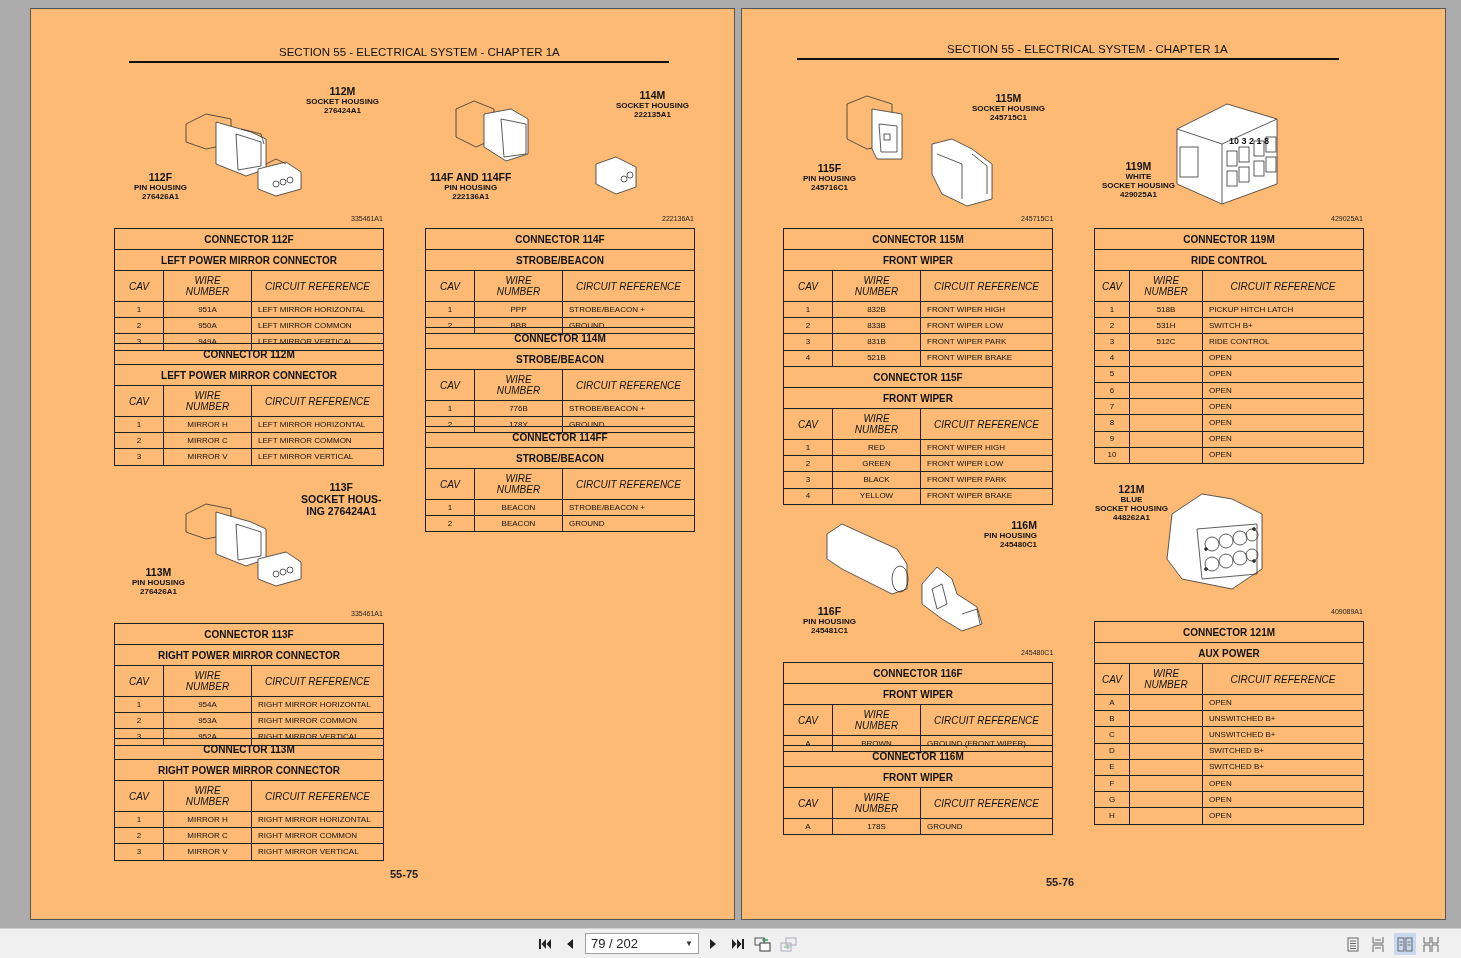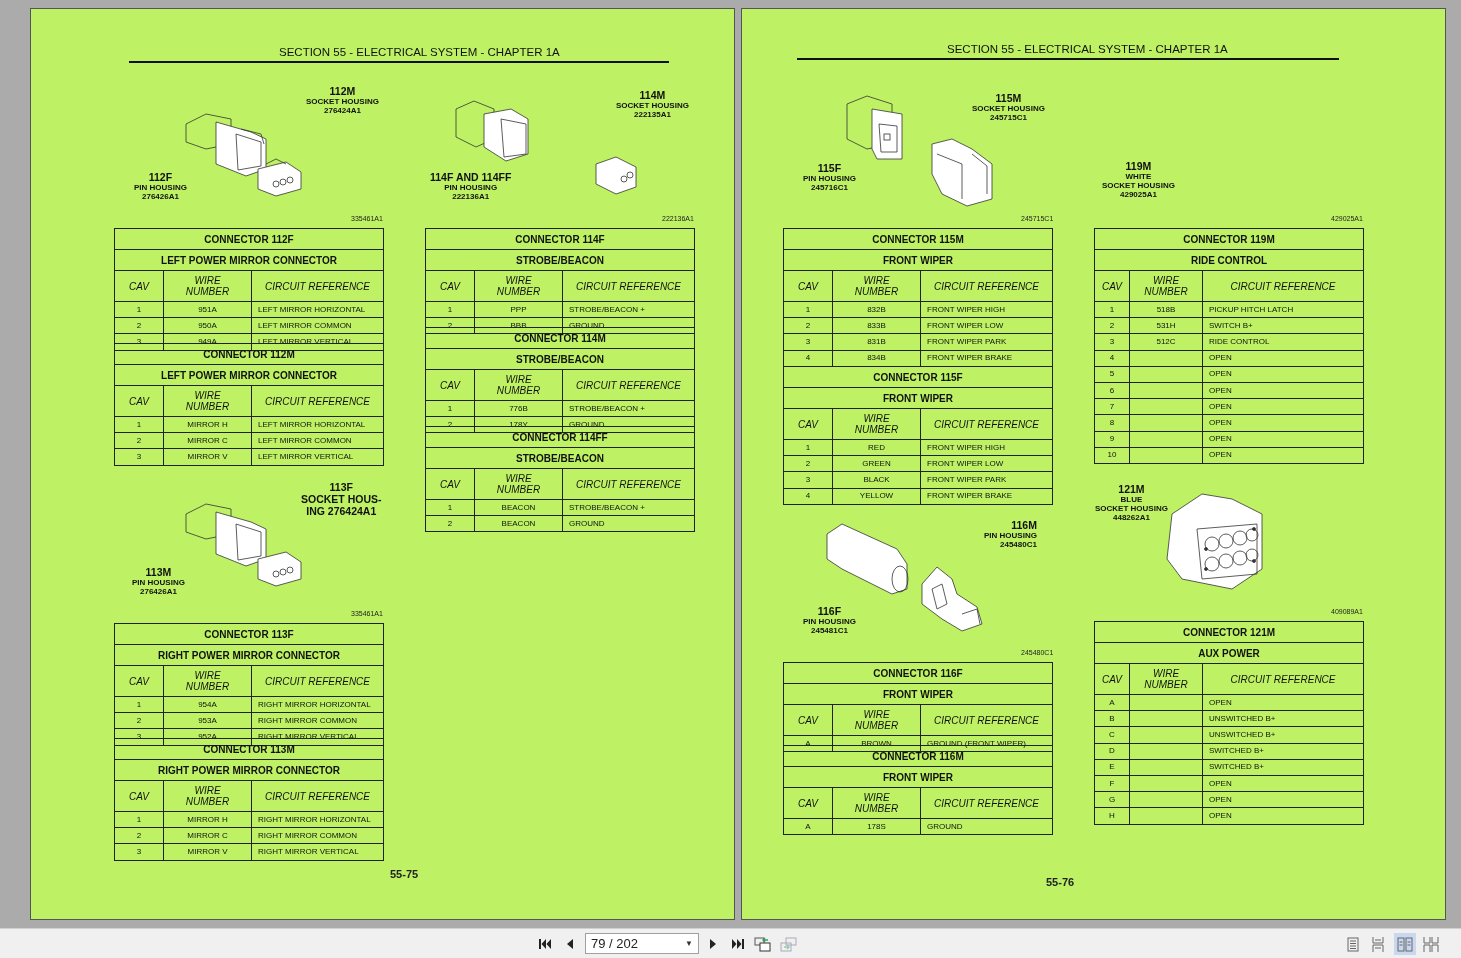--- a/index.html
+++ b/index.html
@@ -1,19 +1,19 @@
 <!DOCTYPE html>
 <html><head>
 <meta charset="utf-8">
 <style>
   * { box-sizing: border-box; margin: 0; padding: 0; }
   html, body { width: 1461px; height: 958px; overflow: hidden; }
   body { background: #ababab; font-family: "Liberation Sans", sans-serif; position: relative; }
   .viewer { position: absolute; left: 0; top: 0; width: 1461px; height: 928px; background: #ababab; }
-  .page { position: absolute; top: 8px; height: 912px; background: #bef264; border: 1px solid #555; }
+  .page { position: absolute; top: 8px; height: 912px; background: #fdba74; border: 1px solid #555; }
   .page.left { left: 30px; width: 705px; }
   .page.right { left: 741px; width: 705px; }
   .sec-header { position: absolute; font-size: 11.5px; color: #111; white-space: nowrap; }
   .sec-rule { position: absolute; height: 2px; background: #111; }
   .page-num { position: absolute; font-size: 11px; font-weight: bold; color: #222; }
   .fig { position: absolute; }
   .lbl { position: absolute; text-align: center; color: #111; font-weight: bold; white-space: nowrap; line-height: 1.15; }
   .lbl .id { font-size: 10.5px; display: block; }
   .lbl .sub { font-size: 8px; display: block; }
   .figref { position: absolute; font-size: 7px; color: #222; }
@@ -339,20 +339,39 @@
       <span class="sub">SOCKET HOUSING</span>
       <span class="sub">245715C1</span>
     </div>
     <div class="lbl" style="left:61px;top:153px;">
       <span class="id">115F</span>
       <span class="sub">PIN HOUSING</span>
       <span class="sub">245716C1</span>
     </div>
     <div class="figref" style="left:279px;top:206px;">245715C1</div>
 
+    <div class="fig" style="left:430px;top:90px;">
+      <svg width="120" height="110" viewBox="0 0 120 110" fill="none" stroke="#333" stroke-width="0.8">
+        <path d="M5 30 L55 5 L105 20 L105 85 L50 105 L5 85 Z" fill="#fff"></path>
+        <path d="M5 30 L50 45 L105 20"></path>
+        <path d="M50 45 L50 105"></path>
+        <rect x="8" y="48" width="18" height="30"></rect>
+        <g>
+          <rect x="55" y="52" width="10" height="15"></rect>
+            <rect x="67" y="48" width="10" height="15"></rect>
+          <rect x="55" y="72" width="10" height="15"></rect>
+            <rect x="67" y="68" width="10" height="15"></rect>
+          <rect x="82" y="42" width="10" height="15"></rect>
+            <rect x="94" y="38" width="10" height="15"></rect>
+          <rect x="82" y="62" width="10" height="15"></rect>
+            <rect x="94" y="58" width="10" height="15"></rect>
+        </g>
+        <text x="57" y="45" font-size="9" fill="#111" stroke="none" font-weight="bold" font-family="Liberation Sans, sans-serif">10 3 2 1 8</text>
+      </svg>
+    </div>
     <div class="lbl" style="left:360px;top:151px;">
       <span class="id">119M</span>
       <span class="sub">WHITE</span>
       <span class="sub">SOCKET HOUSING</span>
       <span class="sub">429025A1</span>
     </div>
     <div class="figref" style="left:589px;top:206px;">429025A1</div>
 
     <table class="conn" style="left:41px;top:219px;border-radius:29px;">
       <tbody>
@@ -377,21 +396,21 @@
             <td class="wire">833B</td>
             <td class="ref">FRONT WIPER LOW</td>
           </tr>
       <tr>
             <td class="cav">3</td>
             <td class="wire">831B</td>
             <td class="ref">FRONT WIPER PARK</td>
           </tr>
       <tr>
             <td class="cav">4</td>
-            <td class="wire">834B</td>
+            <td class="wire">521B</td>
             <td class="ref">FRONT WIPER BRAKE</td>
           </tr>
     </tbody>
       </table>
 
     <table class="conn" style="left:41px;top:357px;">
       <tbody>
           <tr>
             <td colspan="3" class="title">CONNECTOR 115F</td>
           </tr>

